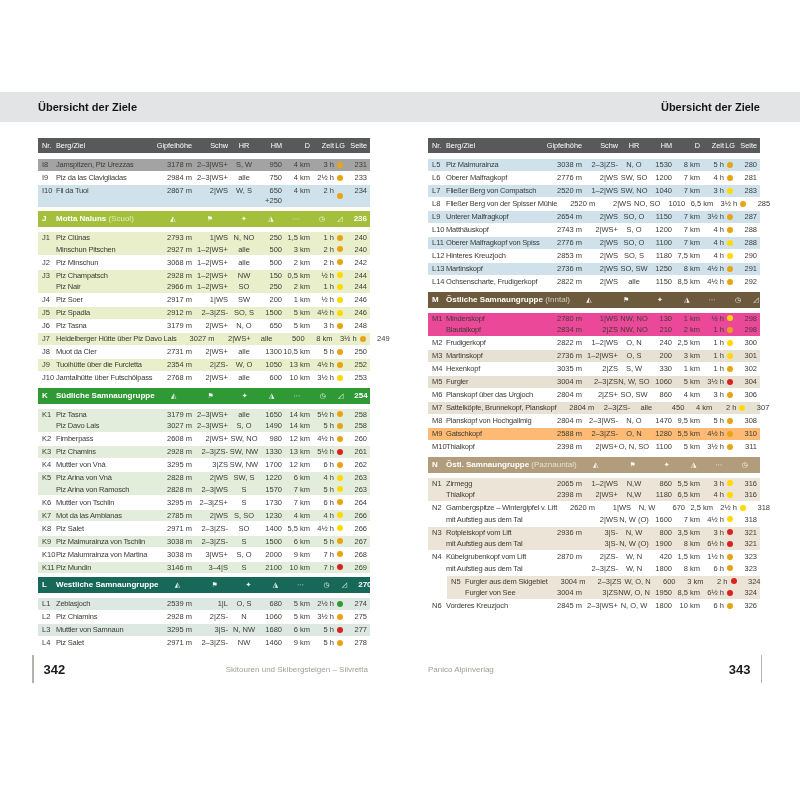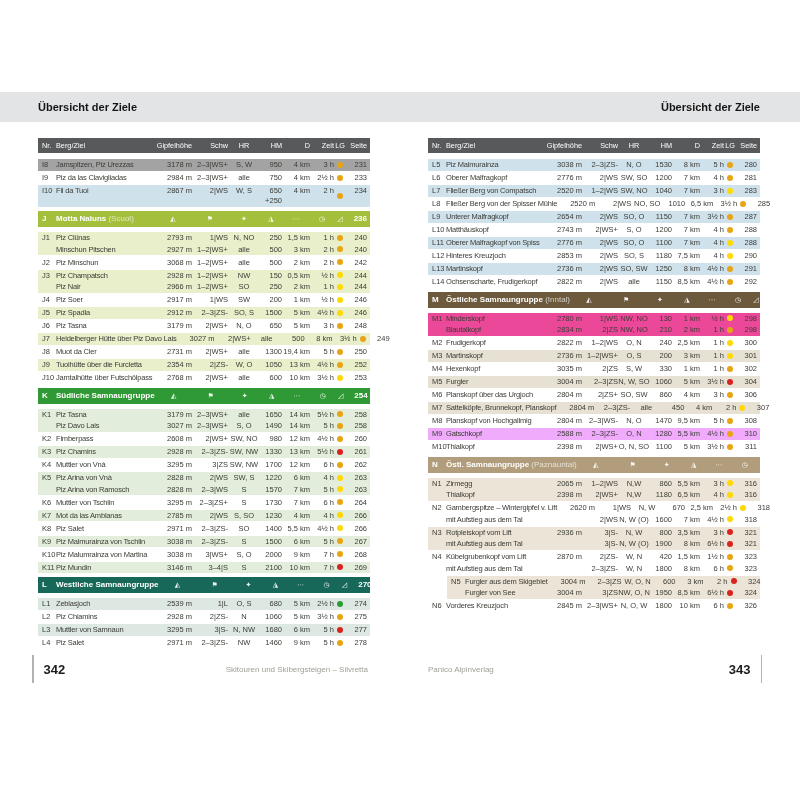--- a/index.html
+++ b/index.html
@@ -263,21 +263,21 @@
         </div>
       </div>
       <div class="group">
         <div class="grid line">
           <div class="c tl">J8</div>
           <div class="c tl nm">Muot da Cler</div>
           <div class="c tr">2731 m</div>
           <div class="c tr">2|WS+</div>
           <div class="c tc">alle</div>
           <div class="c tr">1300</div>
-          <div class="c tr">19,4 km</div>
+          <div class="c tr">10,5 km</div>
           <div class="c tr">5 h</div>
           <div class="c lgc">
             <span class="dot" style="background: rgb(233, 164, 20);"></span>
           </div>
           <div class="c tr sp">250</div>
         </div>
       </div>
       <div class="group" style="background: rgb(233, 238, 203);">
         <div class="grid line">
           <div class="c tl">J9</div>
@@ -931,21 +931,21 @@
           <div class="c tc">N, O</div>
           <div class="c tr">1470</div>
           <div class="c tr">9,5 km</div>
           <div class="c tr">5 h</div>
           <div class="c lgc">
             <span class="dot" style="background: rgb(233, 164, 20);"></span>
           </div>
           <div class="c tr sp">308</div>
         </div>
       </div>
-      <div class="group" style="background: #f0abfc;">
+      <div class="group" style="background: #fdba74;">
         <div class="grid line">
           <div class="c tl">M9</div>
           <div class="c tl nm">Gatschkopf</div>
           <div class="c tr">2588 m</div>
           <div class="c tr">2–3|ZS-</div>
           <div class="c tc">O, N</div>
           <div class="c tr">1280</div>
           <div class="c tr">5,5 km</div>
           <div class="c tr">4½ h</div>
           <div class="c lgc">

